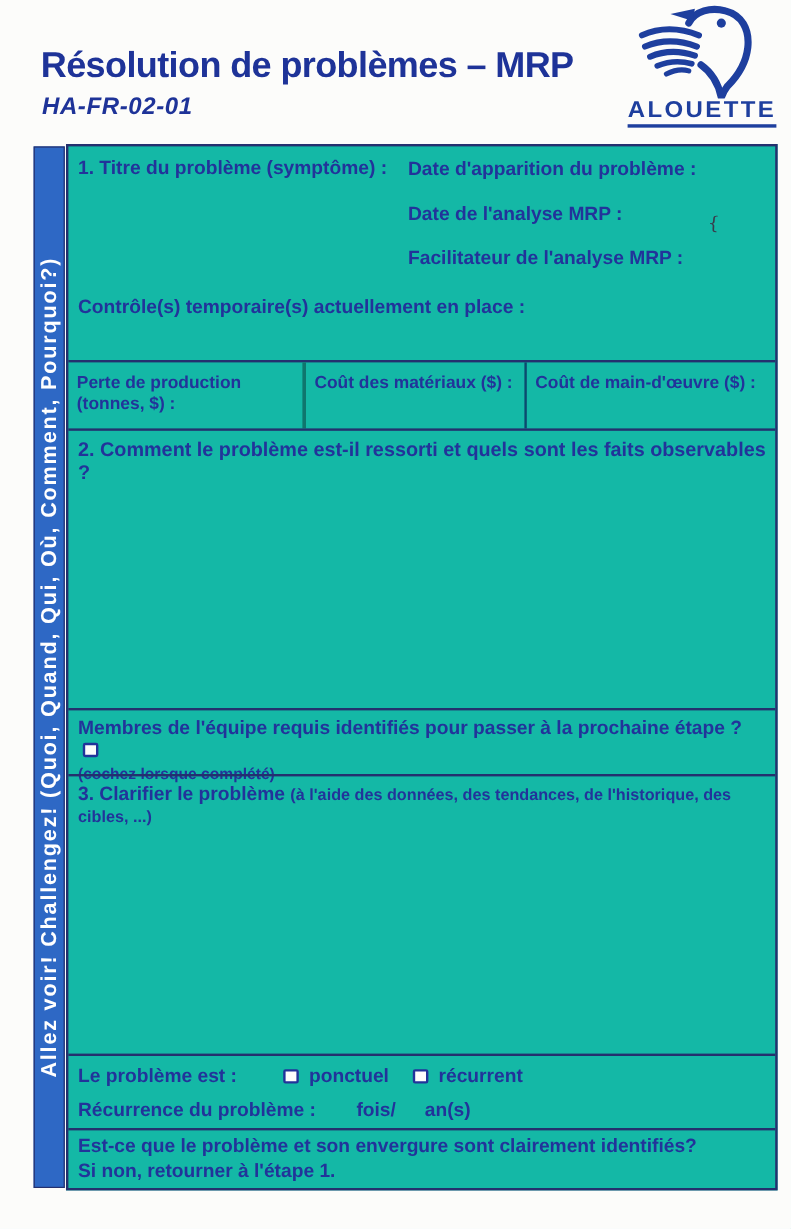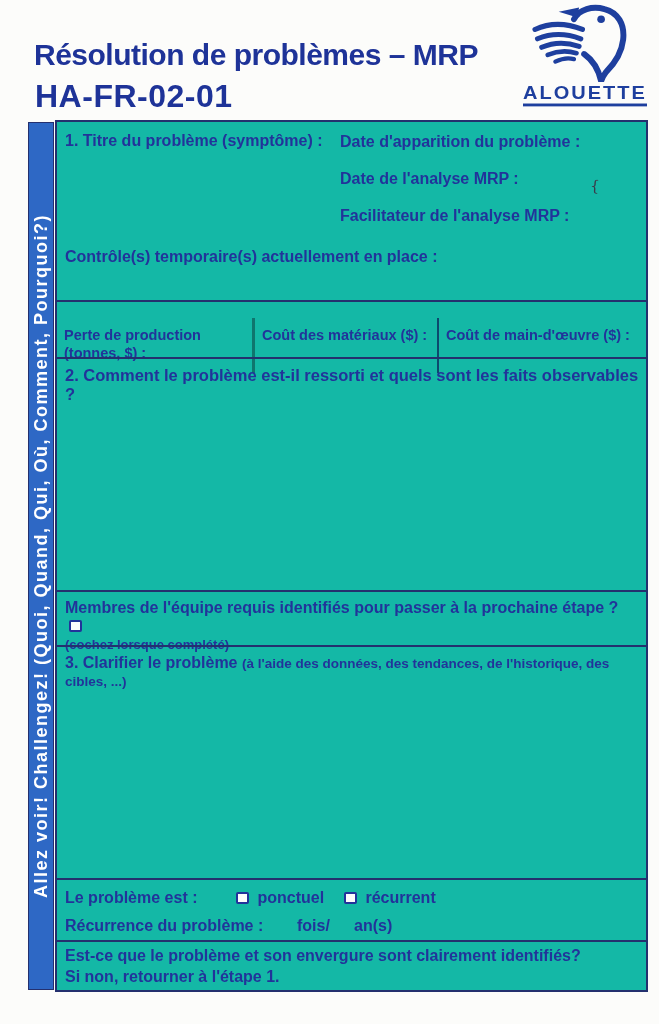--- a/index.html
+++ b/index.html
@@ -14,21 +14,21 @@
   }
 
   
   .page-title {
     position: absolute; left: 34px; top: 38px;
     font-size: 30px; font-weight: bold; letter-spacing: -0.5px;
     color: #1e3398; white-space: nowrap;
   }
   .doc-code {
     position: absolute; left: 35px; top: 78px;
-    font-size: 32px; font-weight: bold; 
+    font-size: 20px; font-weight: bold; font-style: italic;
     color: #1e3398; letter-spacing: 0.5px;
   }
   .logo {
     position: absolute; right: 8px; top: 4px; width: 132px;
     text-align: center;
   }
   .logo svg { display: block; margin: 0 auto; }
   .logo-word {
     display: inline-block;
     font-size: 20px; font-weight: bold; letter-spacing: 2px;
@@ -79,21 +79,21 @@
   .sec1-title { position: absolute; left: 8px; top: 10px; }
   .sec1-dates { position: absolute; left: 283px; top: 11px; }
   .sec1-dates .date-label { display: block; margin-bottom: 19px; }
   .sec1-controls { position: absolute; left: 8px; top: 126px; }
   .scan-artifact {
     position: absolute; left: 533px; top: 55px;
     font-size: 15px; color: #3a3a4a; font-family: "DejaVu Serif", serif;
     transform: rotate(4deg);
   }
 
-  .cost-cell { padding: 8px 0 0 7px; height: 100%; margin-top: 16px; }
+  .cost-cell { padding: 8px 0 0 7px; height: 100%; }
   .cost-cell:nth-child(1) { width: 195px; }
   .cost-cell:nth-child(2) { width: 185px; border-left: 3px solid #0f766e; }
   .cost-cell:nth-child(3) { flex: 1; border-left: 2px solid #0c4a6e; }
 
   .sec-heading { position: absolute; left: 8px; top: 7px; font-size: 16.5px; right: 6px; }
   .heading-note { font-weight: bold; font-size: 13.5px; }
 
   .checkbox {
     display: inline-block; width: 13px; height: 12px;
     border: 2px solid #22339a; border-radius: 2px;

